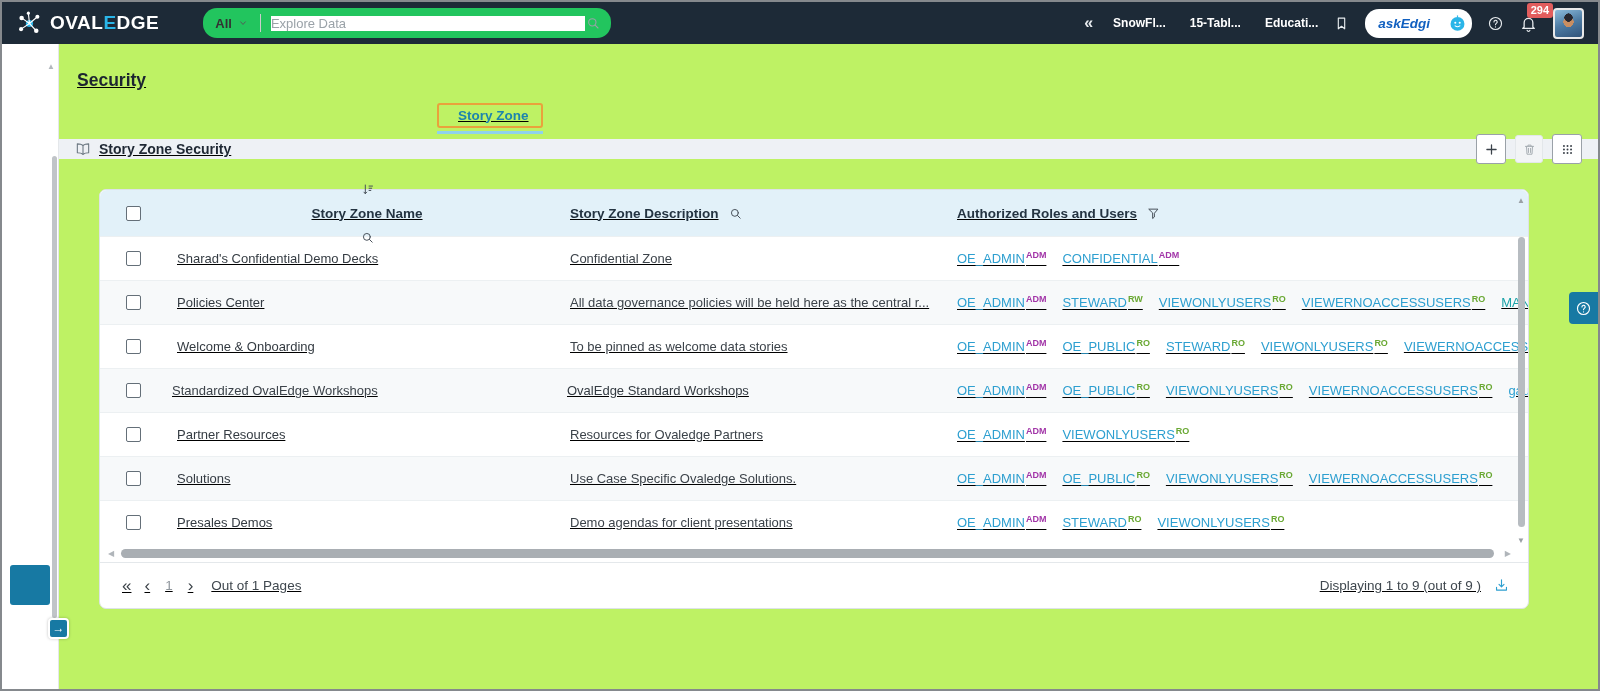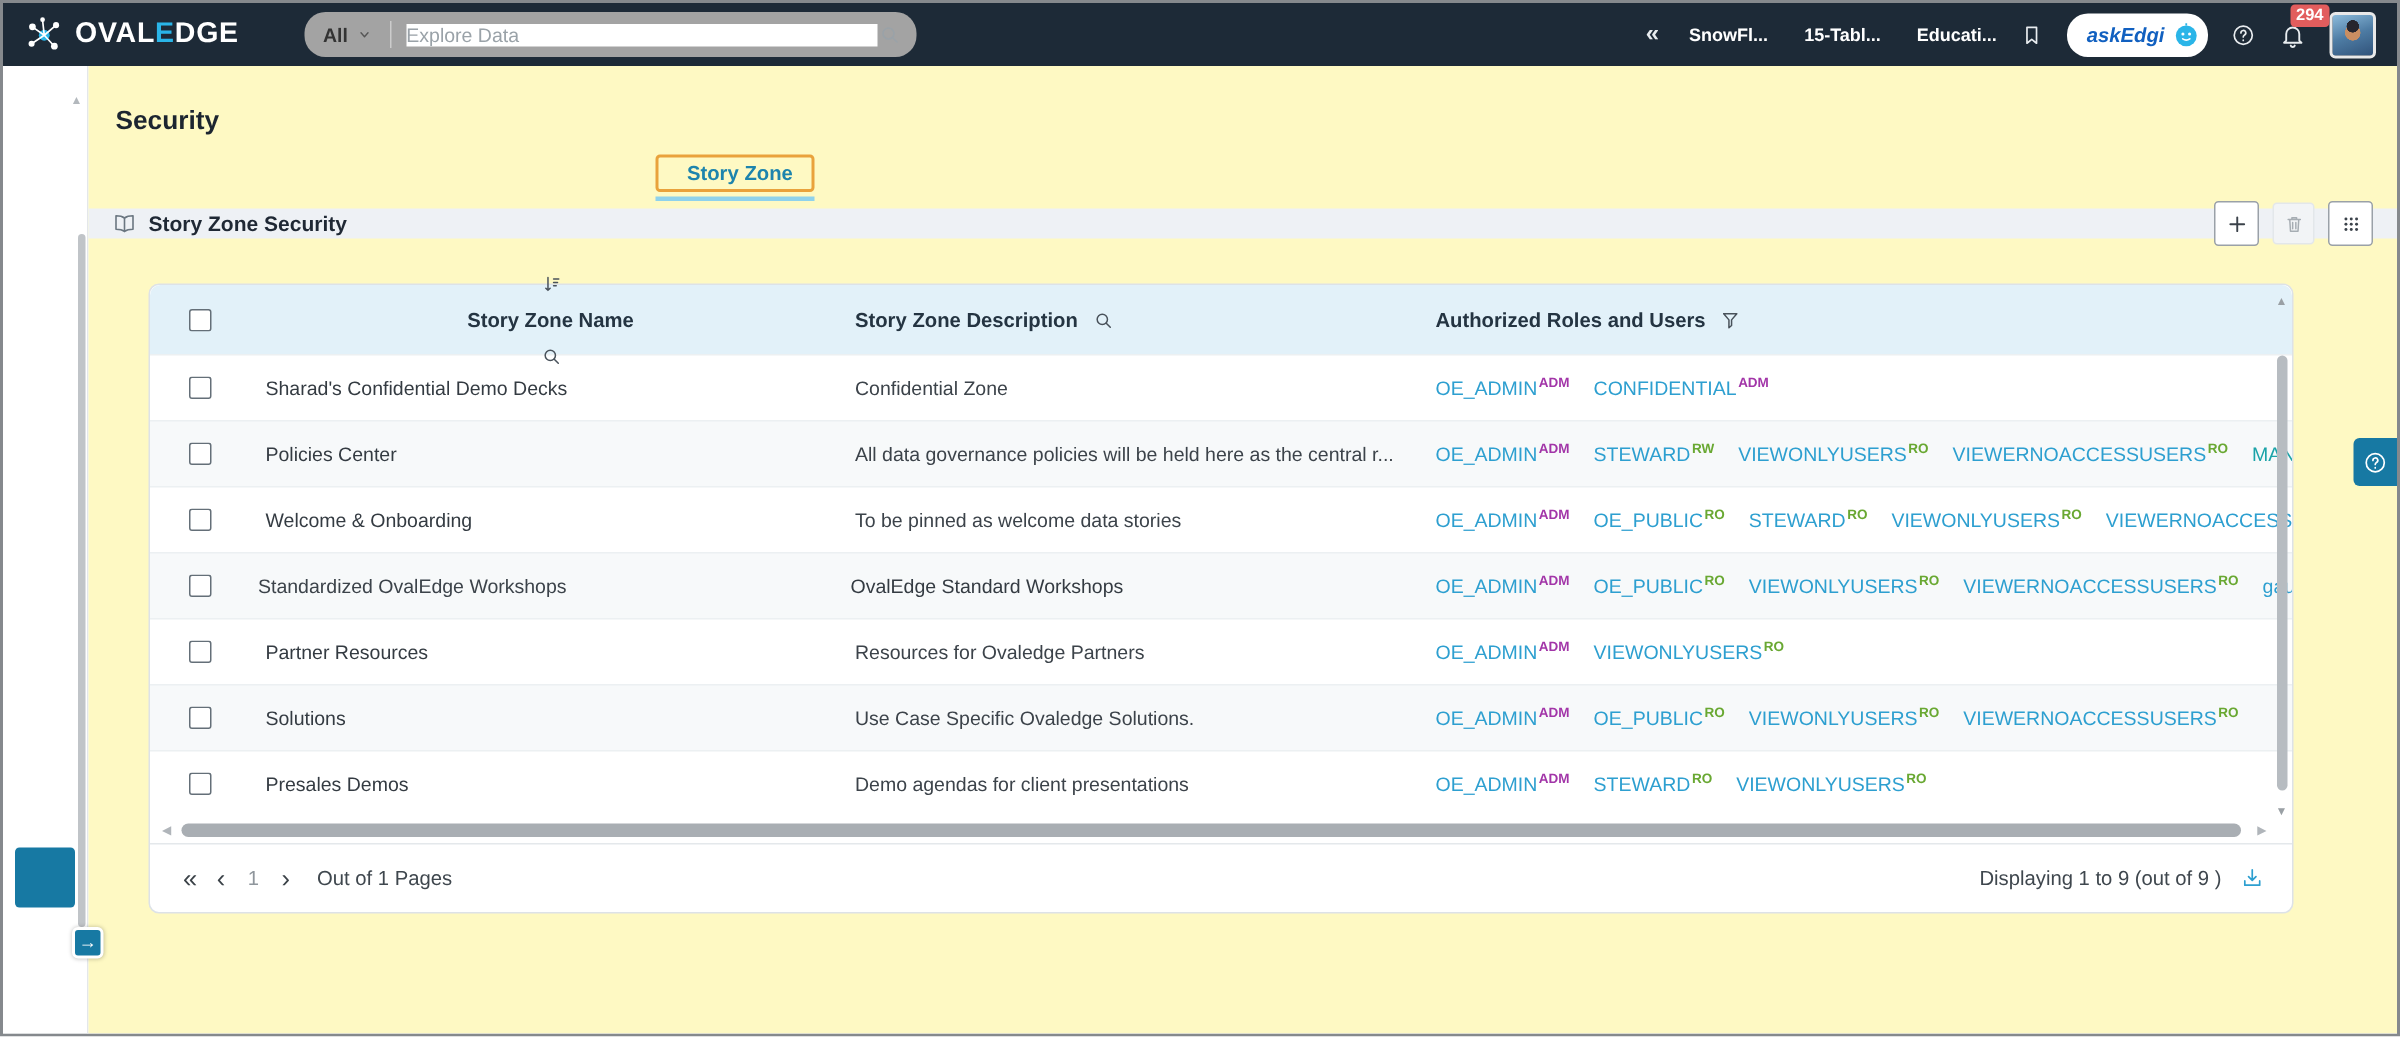--- a/index.html
+++ b/index.html
@@ -5,35 +5,35 @@
   * { margin:0; padding:0; box-sizing:border-box; }
   html,body { width:1600px; height:691px; font-family:"Liberation Sans", sans-serif; background:#fff; }
   .frame { width:1600px; height:691px; border:2px solid #85898d; display:flex; flex-direction:column; background:#fff; overflow:hidden; }
 
   
   .topbar { height:42px; background:#1d2a37; display:flex; align-items:center; padding:8px 14px; flex:0 0 auto; }
   .logo { display:flex; align-items:center; gap:7px; margin-right:44px; cursor:pointer; }
   .logo-ic { font-size:27px; display:inline-flex; }
   .logo-text { color:#fff; font-size:19px; font-weight:bold; letter-spacing:.5px; }
   .logo-text .cy { color:#2ab5e8; }
-  .searchbar { width:408px; height:30px; background:#a3a3a3; border-radius:14px; display:flex; align-items:center; padding:0 10px 0 12px; }
+  .searchbar { width:408px; height:30px; background:#22c55e; border-radius:14px; display:flex; align-items:center; padding:0 10px 0 12px; }
   .scope { display:flex; align-items:center; gap:4px; font-size:13px; font-weight:bold; color:#333; cursor:pointer; }
   .scope .caret { font-size:14px; color:#555; }
   .sb-divider { width:1px; height:18px; background:#ccc; margin:0 10px; }
   .searchbar input { border:none; outline:none; flex:1; font-size:13px; color:#333; font-family:"Liberation Sans",sans-serif; }
   .searchbar input::placeholder { color:#9aa2a8; }
   .search-ic { font-size:16px; color:#9aa2a8; }
   .top-right { margin-left:auto; display:flex; align-items:center; gap:15px; }
   .dbl-chev { color:#e8ecef; font-size:16px; font-weight:bold; cursor:pointer; }
   .recents { display:flex; align-items:center; gap:19px; }
   .recent { display:flex; align-items:center; gap:5px; cursor:pointer; }
   .recent .r-ic { font-size:15px; color:#e8ecef; }
   .recent .r-lb { color:#fff; font-size:12px; font-weight:bold; }
   .hicon { color:#e8ecef; font-size:17px; display:inline-flex; cursor:pointer; }
-  .askedgi { height:29px; border:none; border-radius:14px; background:#fff; display:flex; align-items:center; gap:5px; padding:0 5px 0 13px; cursor:pointer; }
+  .askedgi { height:29px; border:none; border-radius:14px; background:#fff; display:flex; align-items:center; gap:18px; padding:0 5px 0 13px; cursor:pointer; }
   .askedgi .ae { font-style:italic; font-weight:bold; font-size:13.5px; color:#1160c0; }
   .askedgi .robot { font-size:19px; display:inline-flex; }
   .bell-wrap { position:relative; display:inline-flex; }
   .badge { position:absolute; top:-11px; right:-15px; background:#e25d5d; color:#fff; font-size:11px; font-weight:bold; padding:1px 4px; border-radius:3px; line-height:13px; }
   .avatar { width:31px; height:31px; border-radius:4px; border:2px solid #e9e9e9; cursor:pointer;
     background:
       radial-gradient(circle at 50% 28%, #26262e 0 17%, rgba(0,0,0,0) 18%),
       radial-gradient(circle at 50% 44%, #c98e62 0 25%, rgba(0,0,0,0) 26%),
       linear-gradient(160deg,#8cbbdb 0%,#4d7ba3 50%,#31537a 100%); }
 
@@ -45,21 +45,21 @@
   .sb-item { height:42px; display:flex; align-items:center; justify-content:center; color:#6a7680; cursor:pointer; }
   .sb-item .sb-ic { font-size:21px; display:inline-flex; }
   .sb-item.cut { height:16px; overflow:hidden; align-items:flex-start; }
   .sb-item.cut .sb-ic { margin-top:-9px; }
   .sb-item.active { width:40px; height:40px; margin:1px auto; background:#1779a3; border-radius:3px; color:#fff; }
   .sb-up { position:absolute; top:18px; right:3px; font-size:8px; color:#b3b8bd; }
   .sb-scroll { position:absolute; top:112px; right:1px; width:5px; height:462px; background:#c0c4c8; border-radius:3px; cursor:pointer; }
   .sb-expand { position:absolute; top:574px; left:46px; width:21px; height:21px; background:#1779a3; color:#fff; border:2px solid #fff; border-radius:4px; font-size:12px; line-height:15px; cursor:pointer; box-shadow:0 0 3px rgba(0,0,0,.25); z-index:5; }
 
   
-  .main { flex:1; min-width:0; position:relative; background:#fef9c3; }
+  .main { flex:1; min-width:0; position:relative; background:#bef264;text-decoration:underline; }
   .page-title { font-size:17.5px; font-weight:bold; color:#1c2530; margin:26px 0 0 18px; line-height:20px; }
   .tabs { display:flex; align-items:center; margin:10px 0 0 18px; height:30px; }
   .tab { width:39px; display:flex; align-items:center; justify-content:center; color:#4c565f; cursor:pointer; }
   .tab .tab-ic { font-size:18px; display:inline-flex; }
   .tab.active { width:auto; border:2px solid #e9a23c; border-radius:3px; padding:3px 12px; margin:0 9px; color:#1d84ad; gap:7px; position:relative; }
   .tab.active .tab-label { font-size:13.5px; font-weight:bold; white-space:nowrap; }
   .tab.active::after { content:""; position:absolute; left:-2px; right:-2px; bottom:-8px; height:3px; background:#8fd2ec; }
 
   .section-bar { margin-top:9px; height:20px; background:#eef1f5; display:flex; align-items:center; justify-content:space-between; padding:0 16px; }
   .sec-left { display:flex; align-items:center; gap:8px; }

